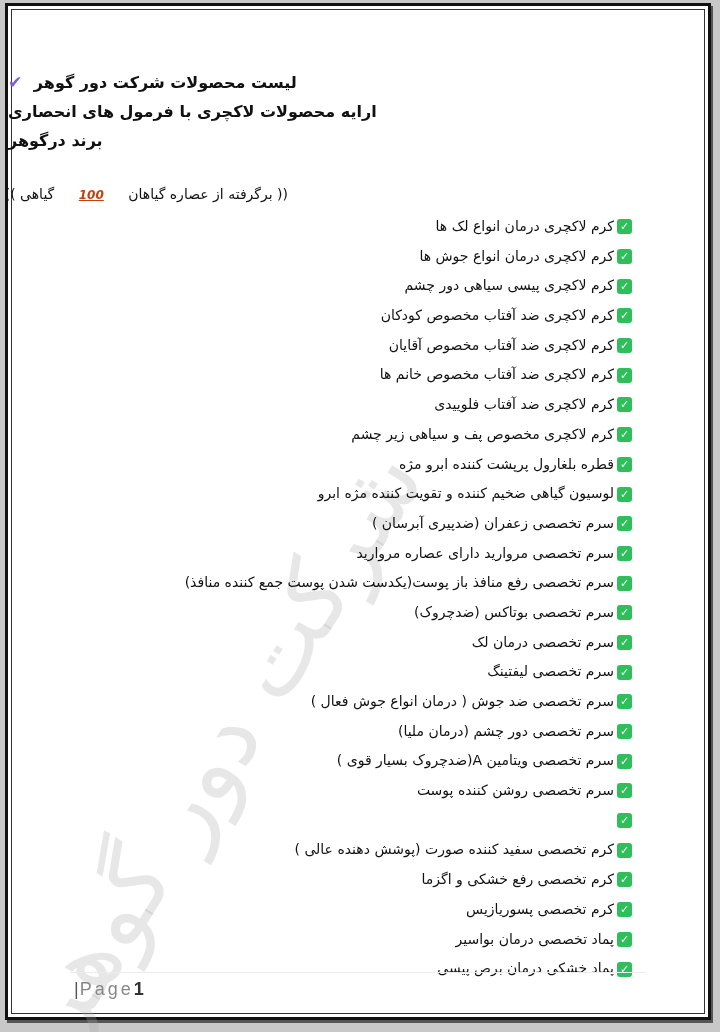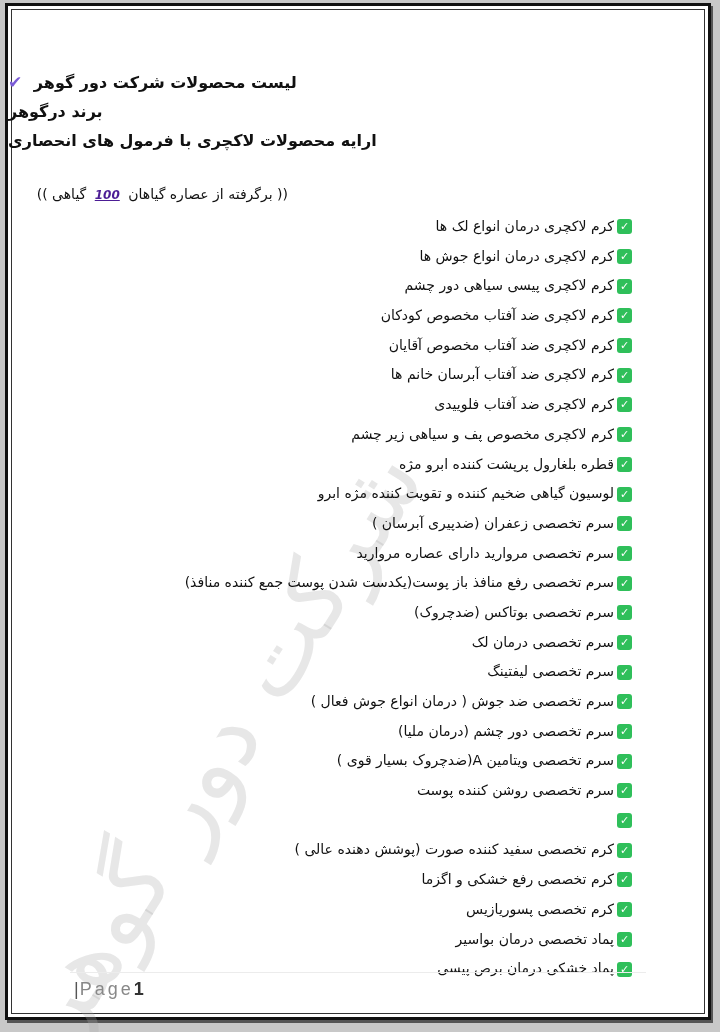--- a/index.html
+++ b/index.html
@@ -56,26 +56,26 @@
   .subtitle {
     position: absolute;
     top: 180px;
     right: 420px;
     direction: rtl;
     font-size: 14px;
     color: #111;
     white-space: nowrap;
   }
   .subtitle .hundred {
-    color: #4c1d95;
+    color: #c2410c;
     font-weight: bold;
     font-style: italic;
     text-decoration: underline;
     font-size: 12px;
-    margin: 0 4px;
+    margin: 0 20px;
   }
   .list {
     position: absolute;
     top: 206px;
     right: 76px;
     direction: rtl;
     margin: 0; padding: 0;
     list-style: none;
   }
   .list li {
@@ -123,22 +123,22 @@
 <div class="page">
   <div class="page-inner"></div>
 
   <div class="watermark">شرکت دور گوهر</div>
 
   <div class="header">
     <div>
       <span>لیست محصولات شرکت دور گوهر</span>
       <span class="check-purple">✔</span>
     </div>
+    <div>ارایه محصولات لاکچری با فرمول های انحصاری</div>
     <div>برند درگوهر</div>
-    <div>ارایه محصولات لاکچری با فرمول های انحصاری</div>
   </div>
 
   <div class="subtitle">
     <span>(( برگرفته از عصاره گیاهان</span>
     <span class="hundred">100</span>
     <span>گیاهی ))</span>
   </div>
 
   <ul class="list" id="product-list">
       <li>
@@ -156,21 +156,21 @@
       <li>
         <span class="cb">✓</span>
         <span>کرم لاکچری ضد آفتاب مخصوص کودکان</span>
       </li>
       <li>
         <span class="cb">✓</span>
         <span>کرم لاکچری ضد آفتاب مخصوص آقایان</span>
       </li>
       <li>
         <span class="cb">✓</span>
-        <span>کرم لاکچری ضد آفتاب آبرسان خانم ها</span>
+        <span>کرم لاکچری ضد آفتاب مخصوص خانم ها</span>
       </li>
       <li>
         <span class="cb">✓</span>
         <span>کرم لاکچری ضد آفتاب فلوییدی</span>
       </li>
       <li>
         <span class="cb">✓</span>
         <span>کرم لاکچری مخصوص پف و سیاهی زیر چشم</span>
       </li>
       <li>

